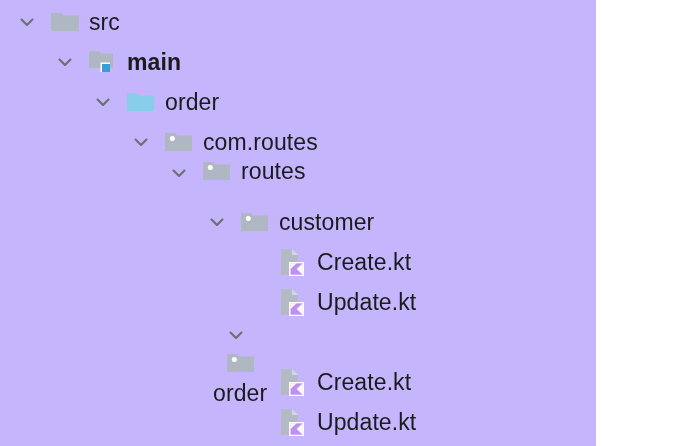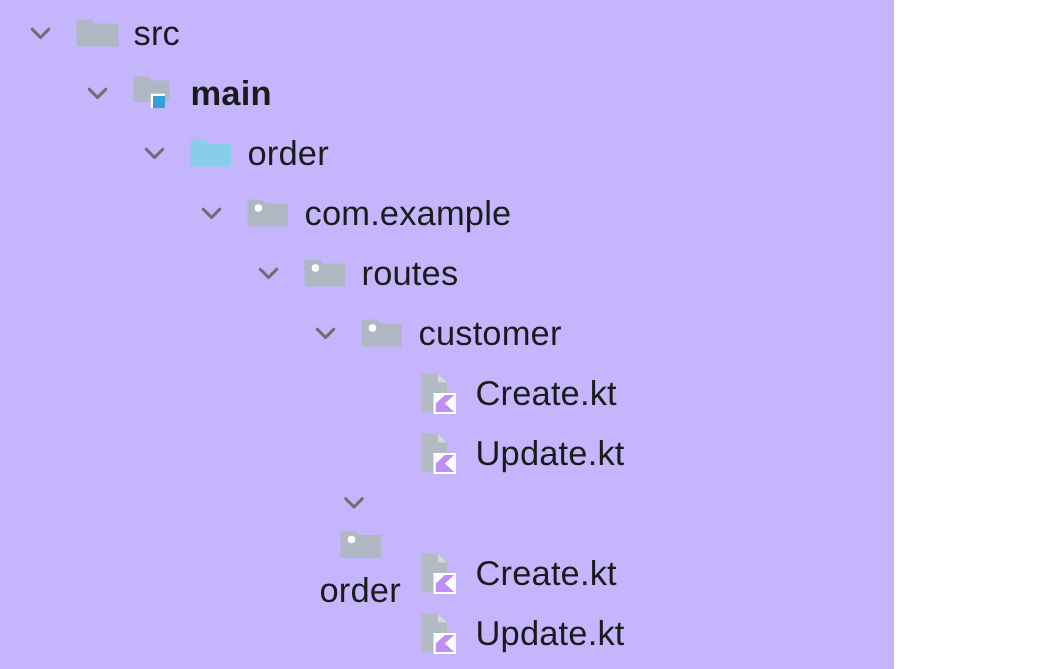--- a/index.html
+++ b/index.html
@@ -117,23 +117,23 @@
         <svg width="26" height="26" viewBox="0 0 26 26" aria-hidden="true">
           <path d="M7.5 10.5 L13 16 L18.5 10.5" fill="none" stroke="#6E6E6E" stroke-width="2.1" stroke-linecap="round" stroke-linejoin="round"></path>
         </svg>
       </span>
       <span class="icon">
         <svg width="30" height="30" viewBox="0 0 30 30" aria-hidden="true">
           <path d="M1 6 h10 l2.2 2.6 H28 V24 H1 Z" fill="#AFB8C2"></path>
           <circle cx="8.3" cy="11.6" r="2.5" fill="#FFFFFF"></circle>
         </svg>
       </span>
-      <span class="label">com.example</span>
-    </div>
-    <div class="row" style="top: 162px; left: 166px;">
+      <span class="label">com.routes</span>
+    </div>
+    <div class="row" style="top: 146px; left: 166px; align-items: flex-end;">
       <span class="chev">
         <svg width="26" height="26" viewBox="0 0 26 26" aria-hidden="true">
           <path d="M7.5 10.5 L13 16 L18.5 10.5" fill="none" stroke="#6E6E6E" stroke-width="2.1" stroke-linecap="round" stroke-linejoin="round"></path>
         </svg>
       </span>
       <span class="icon">
         <svg width="30" height="30" viewBox="0 0 30 30" aria-hidden="true">
           <path d="M1 6 h10 l2.2 2.6 H28 V24 H1 Z" fill="#AFB8C2"></path>
           <circle cx="8.3" cy="11.6" r="2.5" fill="#FFFFFF"></circle>
         </svg>

